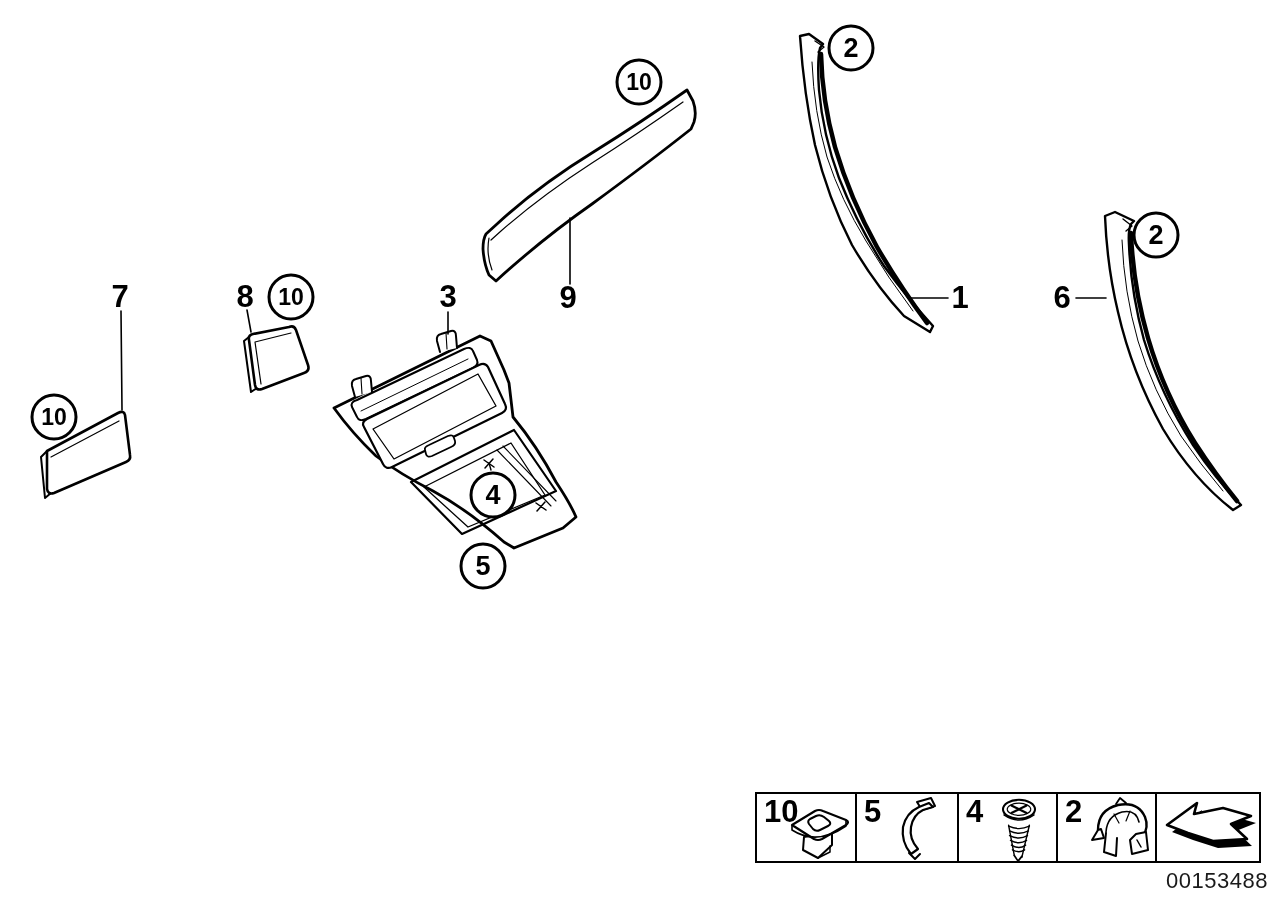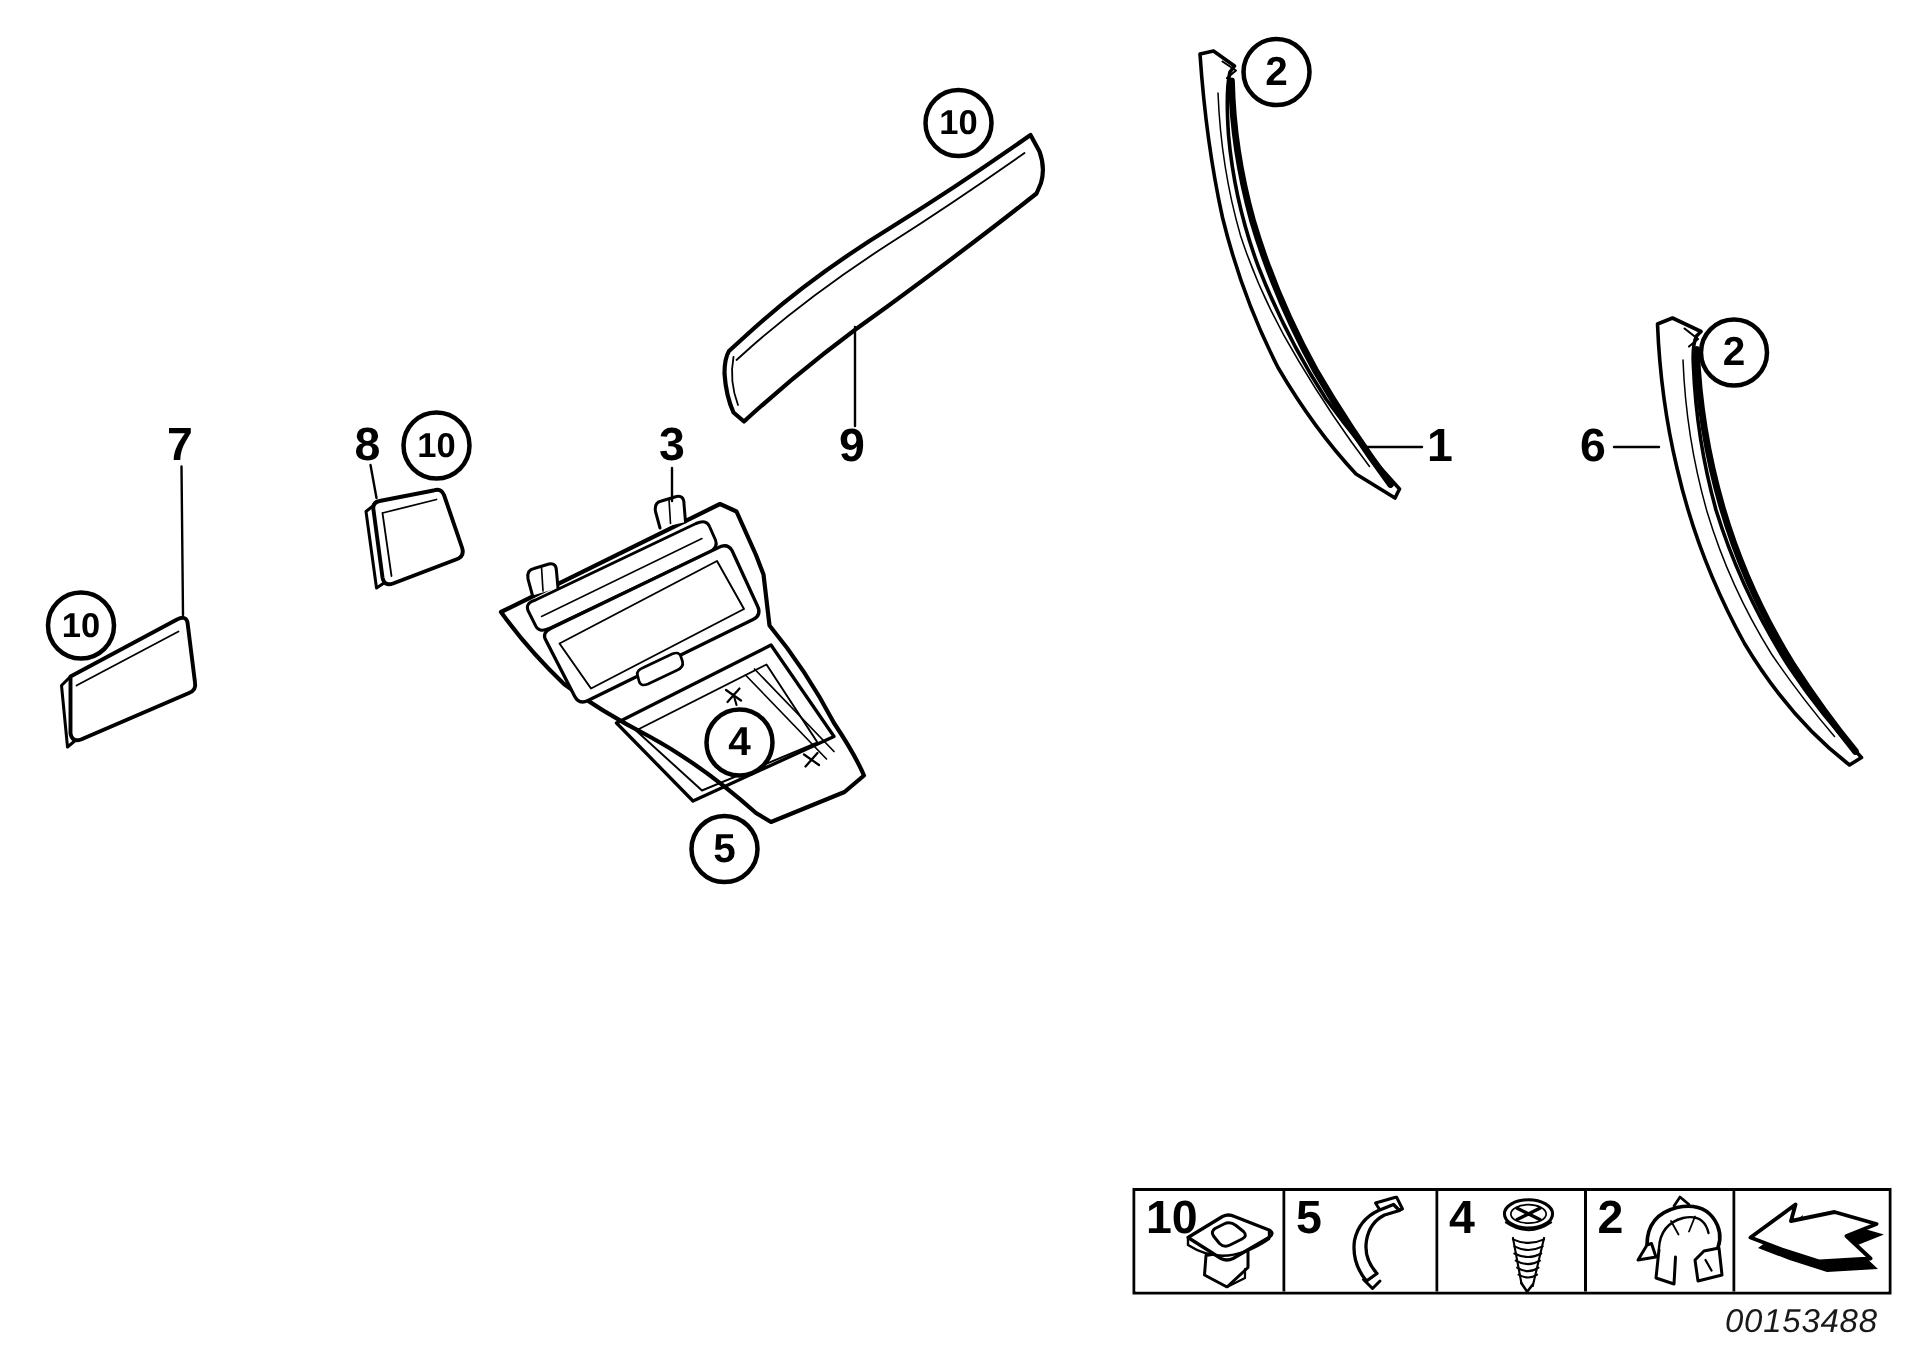--- a/index.html
+++ b/index.html
@@ -21,22 +21,22 @@
   .callout.wide{font-size:23px;}
   .legend{
     position:absolute;left:755px;top:792px;height:71px;
     display:flex;border:2.5px solid #000;box-sizing:border-box;background:#fff;
   }
   .lcell{position:relative;height:100%;border-right:2.5px solid #000;box-sizing:border-box;background:#fff;}
   .lcell:last-child{border-right:none;}
   .lnum{position:absolute;left:7px;top:1px;font-weight:bold;font-size:31px;line-height:1.1;}
   .licon{position:absolute;}
   .diagnum{
-    position:absolute;left:1150px;top:868px;width:118px;text-align:left;
-    font-size:22px;letter-spacing:0.5px;color:#1a1a1a;font-style:italic;
+    position:absolute;left:1150px;top:868px;width:118px;text-align:right;
+    font-size:22px;letter-spacing:0.5px;color:#1a1a1a;
   }
 </style>
 </head>
 <body>
 
 <div class="canvas">
 
   <svg class="art" width="1288" height="910" viewBox="0 0 1288 910" fill="none" stroke="#000" stroke-linecap="round" stroke-linejoin="round">
 
     <g>

